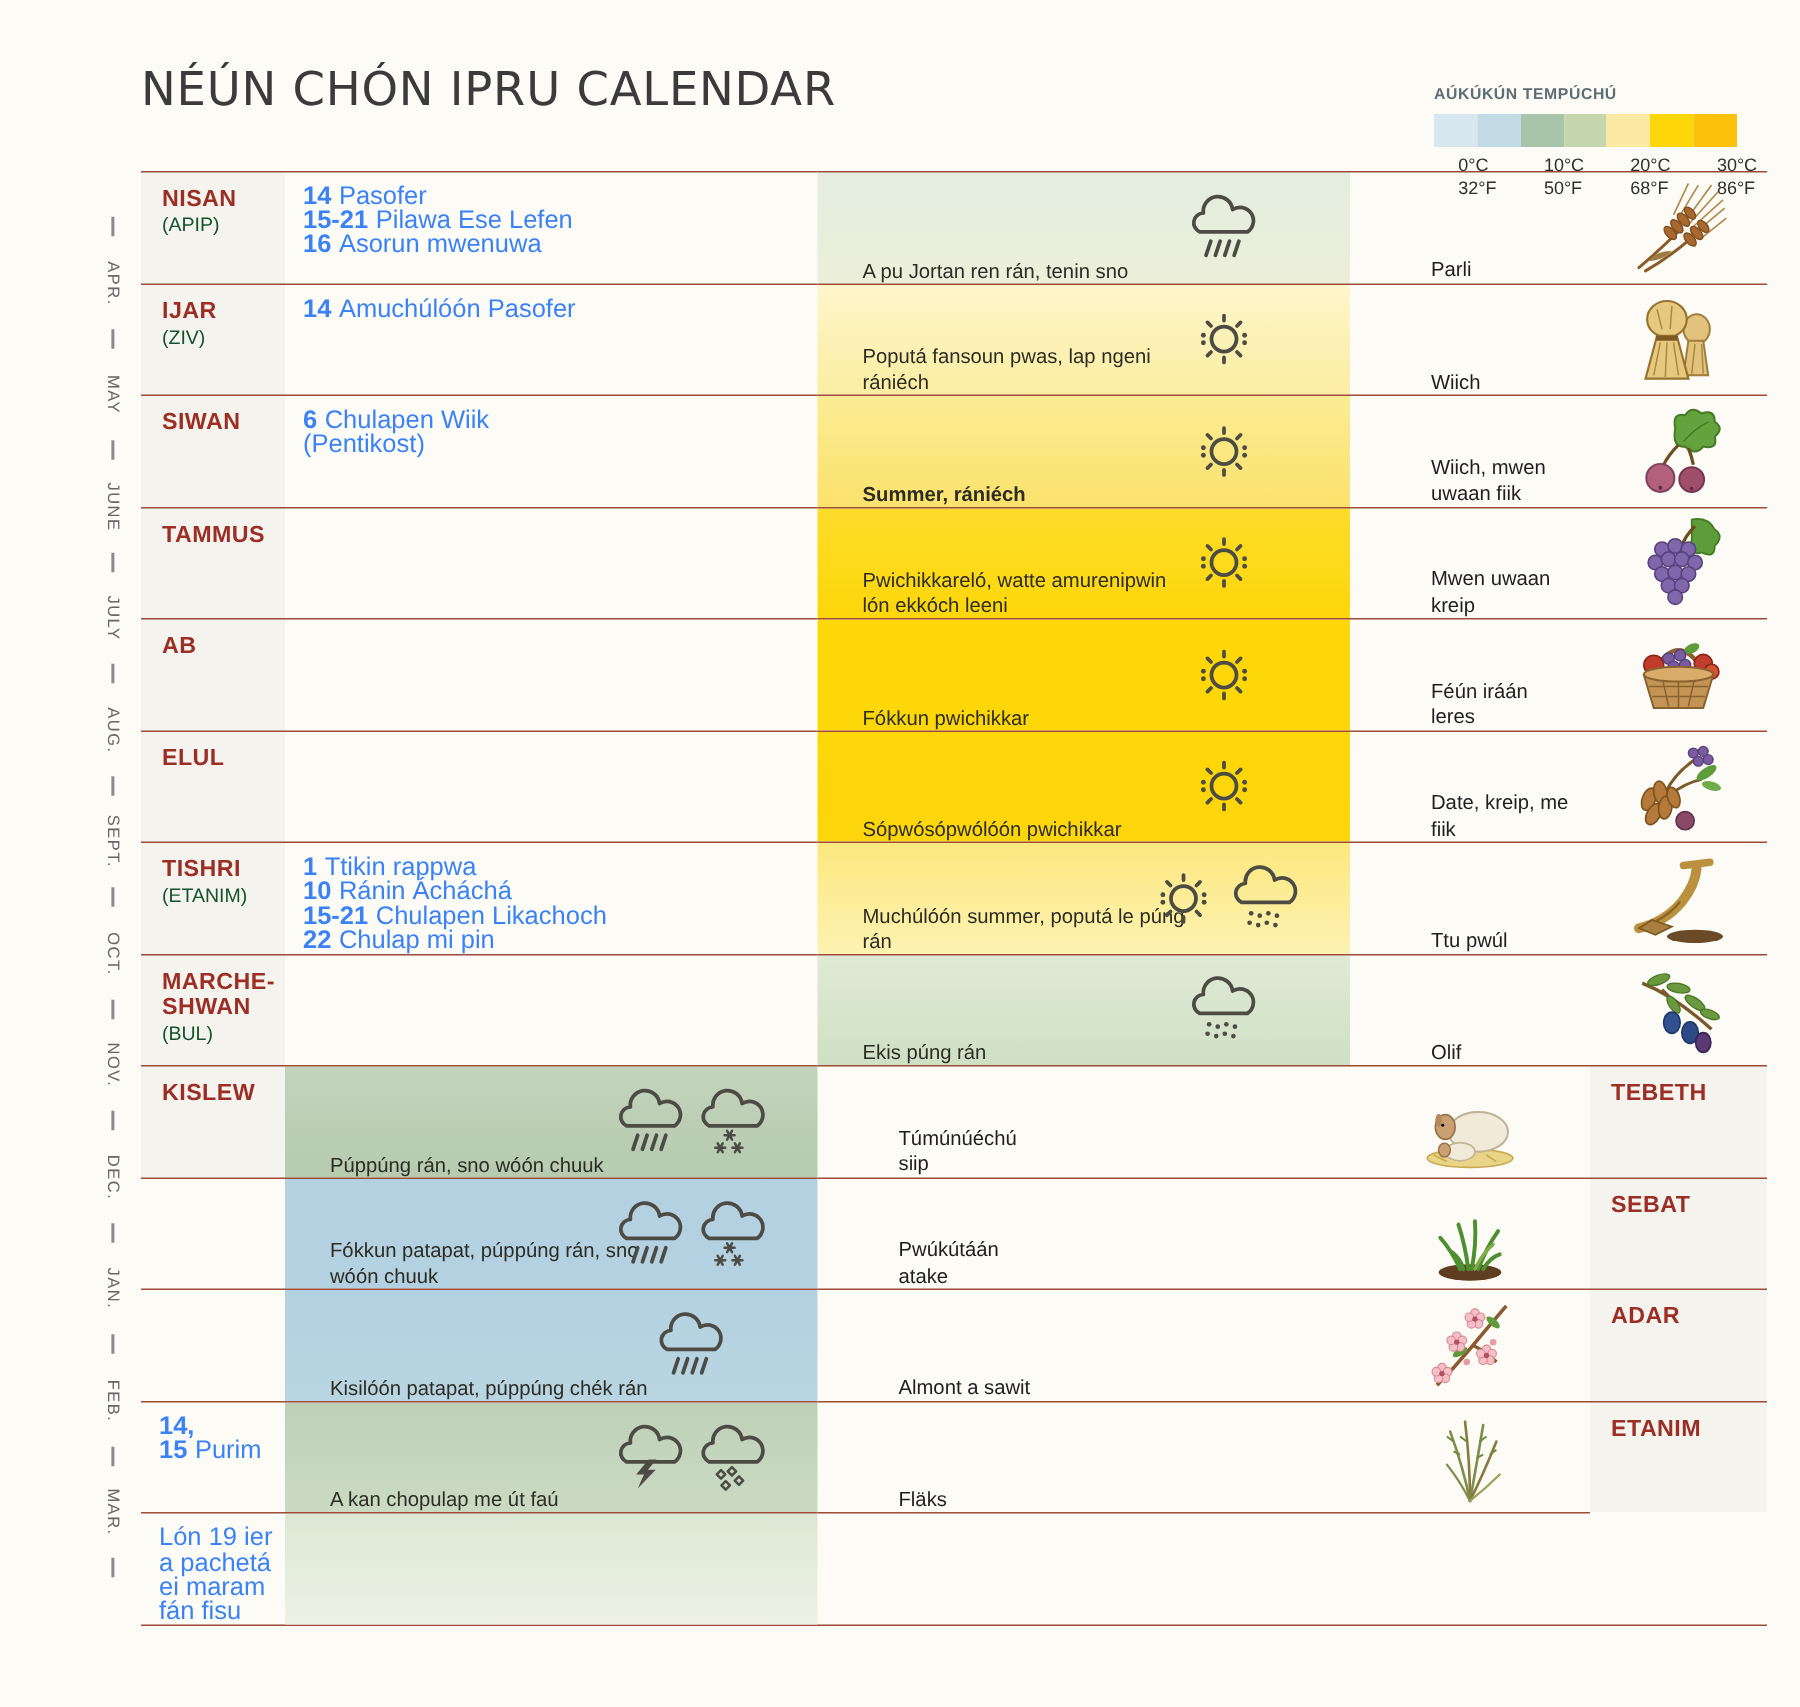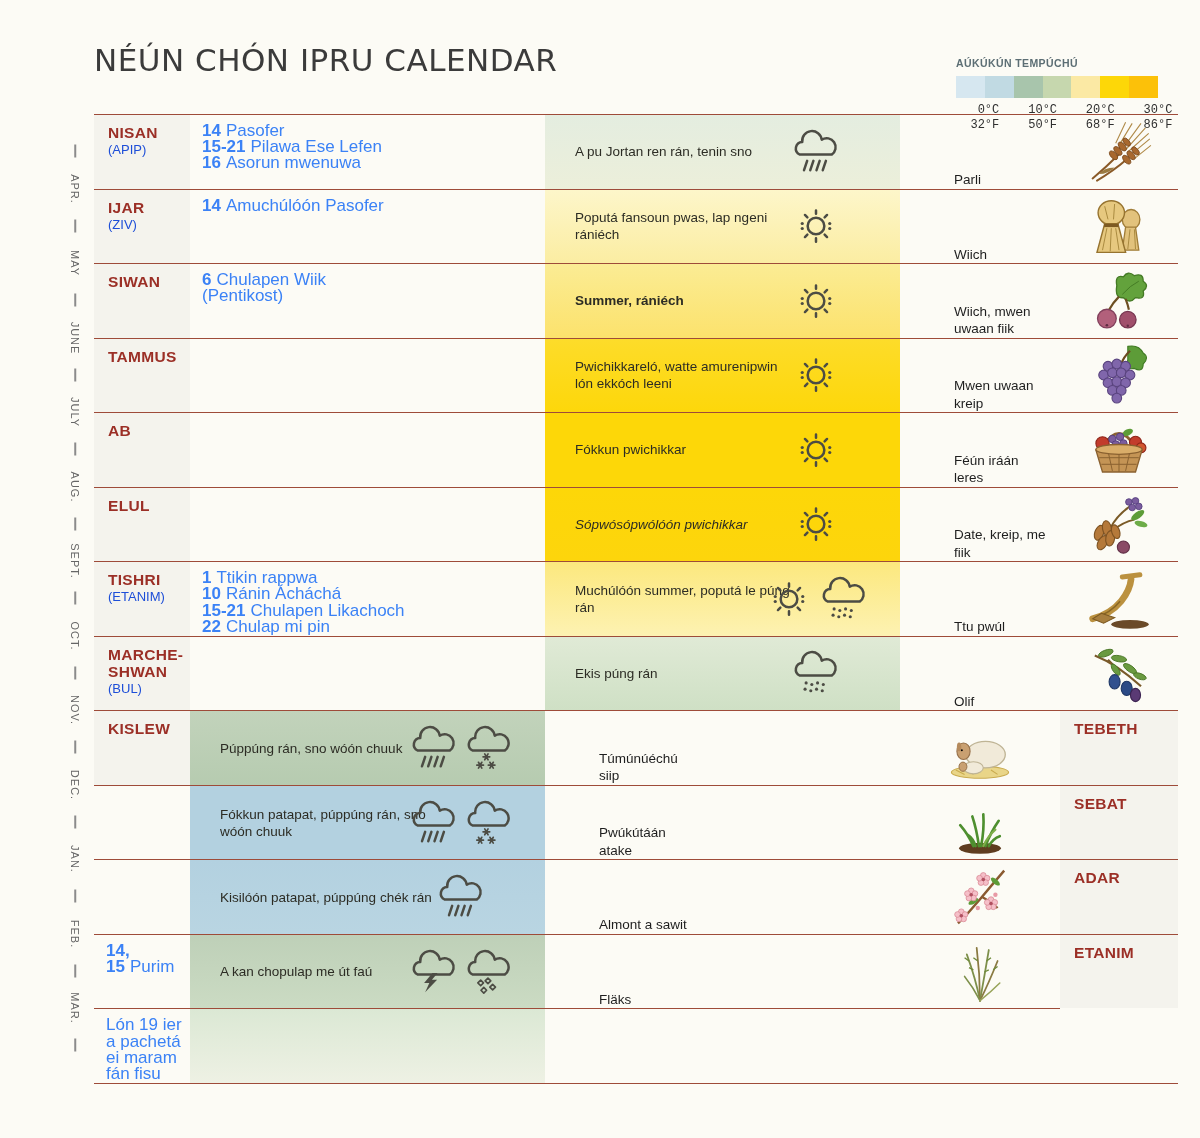--- a/index.html
+++ b/index.html
@@ -6,39 +6,39 @@
   .page{position:relative;width:1200px;height:1138px;background:#fcfbf5;overflow:hidden;
         font-family:"Liberation Sans","DejaVu Sans",sans-serif;}
   
   .title{position:absolute;left:94px;top:42px;font-size:31px;font-weight:400;color:#3b3b3b;
          letter-spacing:.5px;font-family:"DejaVu Sans",sans-serif;margin:0;}
   .legend{position:absolute;left:956px;top:27px;width:202px;}
   .legend-title{font-size:10.5px;font-weight:bold;color:#5c6e74;letter-spacing:.4px;margin-top:30px;}
   .legend-bar{display:flex;height:22px;margin-top:7px;}
   .legend-bar .sw{flex:1;}
   .legend-ticks{position:relative;height:34px;margin-top:5px;font-size:12px;color:#2f2f2f;}
-  .tick{position:absolute;transform:translateX(-50%);text-align:right;line-height:15px;white-space:nowrap;font-family:Liberation Mono, monospace;}
+  .tick{position:absolute;transform:translateX(-50%);text-align:left;line-height:15px;white-space:nowrap;}
   
   .gutter{position:absolute;left:58px;top:114px;width:34px;height:969px;}
   .gt{position:absolute;left:50%;width:1.5px;height:13px;background:#8b8b8b;transform:translate(-50%,-50%);}
   .gm{position:absolute;left:50%;transform:translate(-50%,-50%);writing-mode:vertical-rl;
       text-orientation:sideways;font-size:11px;color:#666;letter-spacing:1px;white-space:nowrap;}
   
   .grid{position:absolute;left:94px;top:114px;width:1084px;display:grid;
         grid-template-columns:96px 355px 355px 160px 118px;grid-auto-rows:74.54px;
         border-bottom:1.5px solid #9e4b39;}
   .cell{border-top:1.5px solid #9e4b39;box-sizing:border-box;position:relative;height:100%;}
   .mcell{background:#f4f3ed;padding:9px 6px 0 14px;}
   .mname{font-size:15.5px;font-weight:bold;color:#9b2f26;line-height:17px;letter-spacing:.3px;}
-  .msub{font-size:13px;color:#1d4ed8;line-height:17px;}
+  .msub{font-size:13px;color:#14532d;line-height:17px;}
   .hcell{padding:8px 0 0 12px;}
   .hol{font-size:17px;color:#3b82f6;line-height:16.2px;}
   .hol b{margin-right:5px;}
   .hol b:empty{margin-right:0;}
-  .wcell{display:flex;align-items:center;}
+  .wcell{display:flex;align-items:flex-end;}
   .wtext{font-size:13.5px;color:#2c2c24;line-height:17px;padding-left:30px;width:218px;}
   .wicons{position:absolute;right:8px;top:50%;transform:translateY(-50%);width:152px;
           display:flex;justify-content:center;gap:5px;}
   .wi{width:50px;height:50px;}
   .ccell{display:flex;align-items:flex-end;padding-left:54px;}
   .ctext{font-size:13.5px;color:#1e1e1e;line-height:17.5px;max-width:92px;}
   .icell{display:flex;align-items:center;justify-content:center;}
   .il{width:84px;height:66px;}
 </style>
 </head>
@@ -463,21 +463,21 @@
     <div class="cell icell">
       <svg class="il" viewBox="0 0 60 60">
           <use href="#il-basket"></use>
         </svg>
     </div>
 
     <div class="cell mcell">
       <div class="mname">ELUL</div>
     </div>
     <div class="cell hcell"></div>
-    <div class="cell wcell" style="background: linear-gradient(rgb(253, 215, 8), rgb(253, 213, 12)); font-style: italic;">
+    <div class="cell wcell" style="background: linear-gradient(rgb(253, 215, 8), rgb(253, 213, 12));">
       <div class="wtext">Sópwósópwólóón pwichikkar</div>
       <div class="wicons">
         <svg class="wi" viewBox="0 0 48 48">
             <use href="#w-sun"></use>
           </svg>
       </div>
     </div>
     <div class="cell ccell">
       <div class="ctext">Date, kreip, me fiik</div>
     </div>

